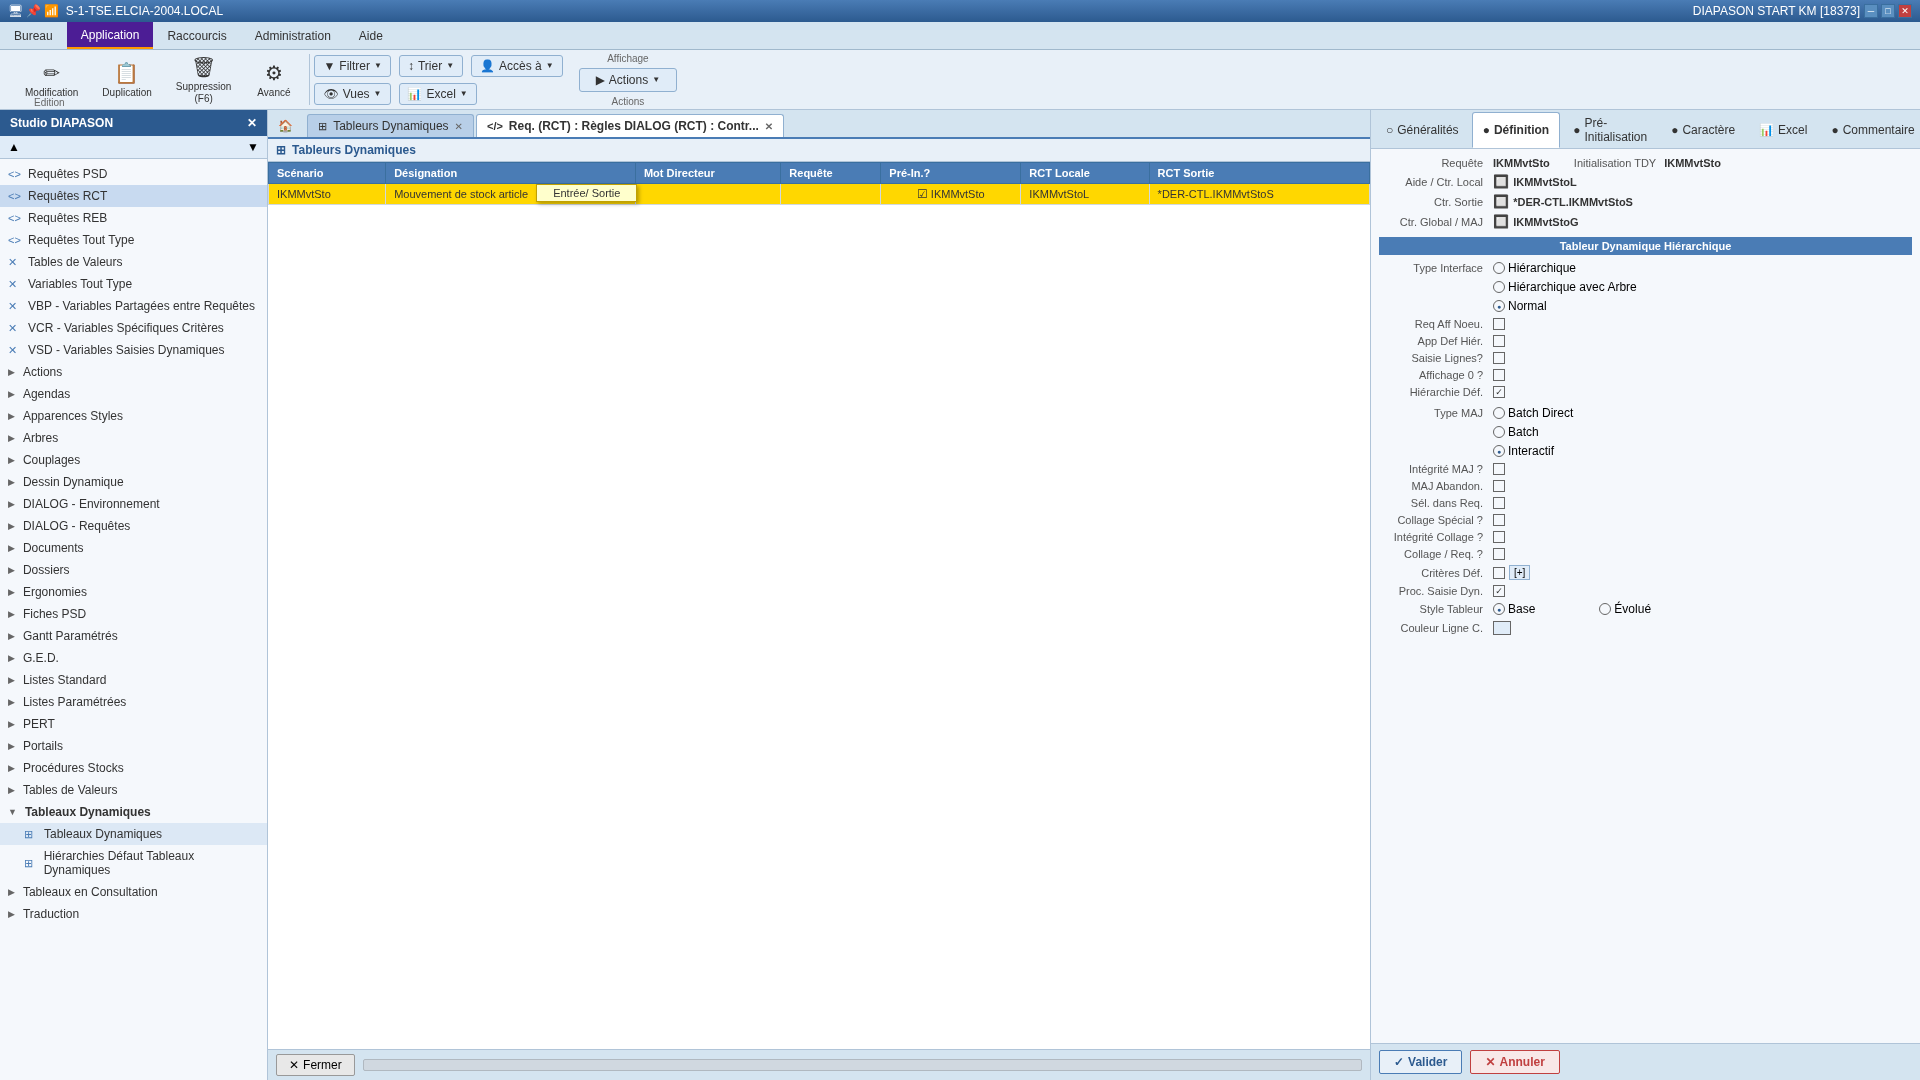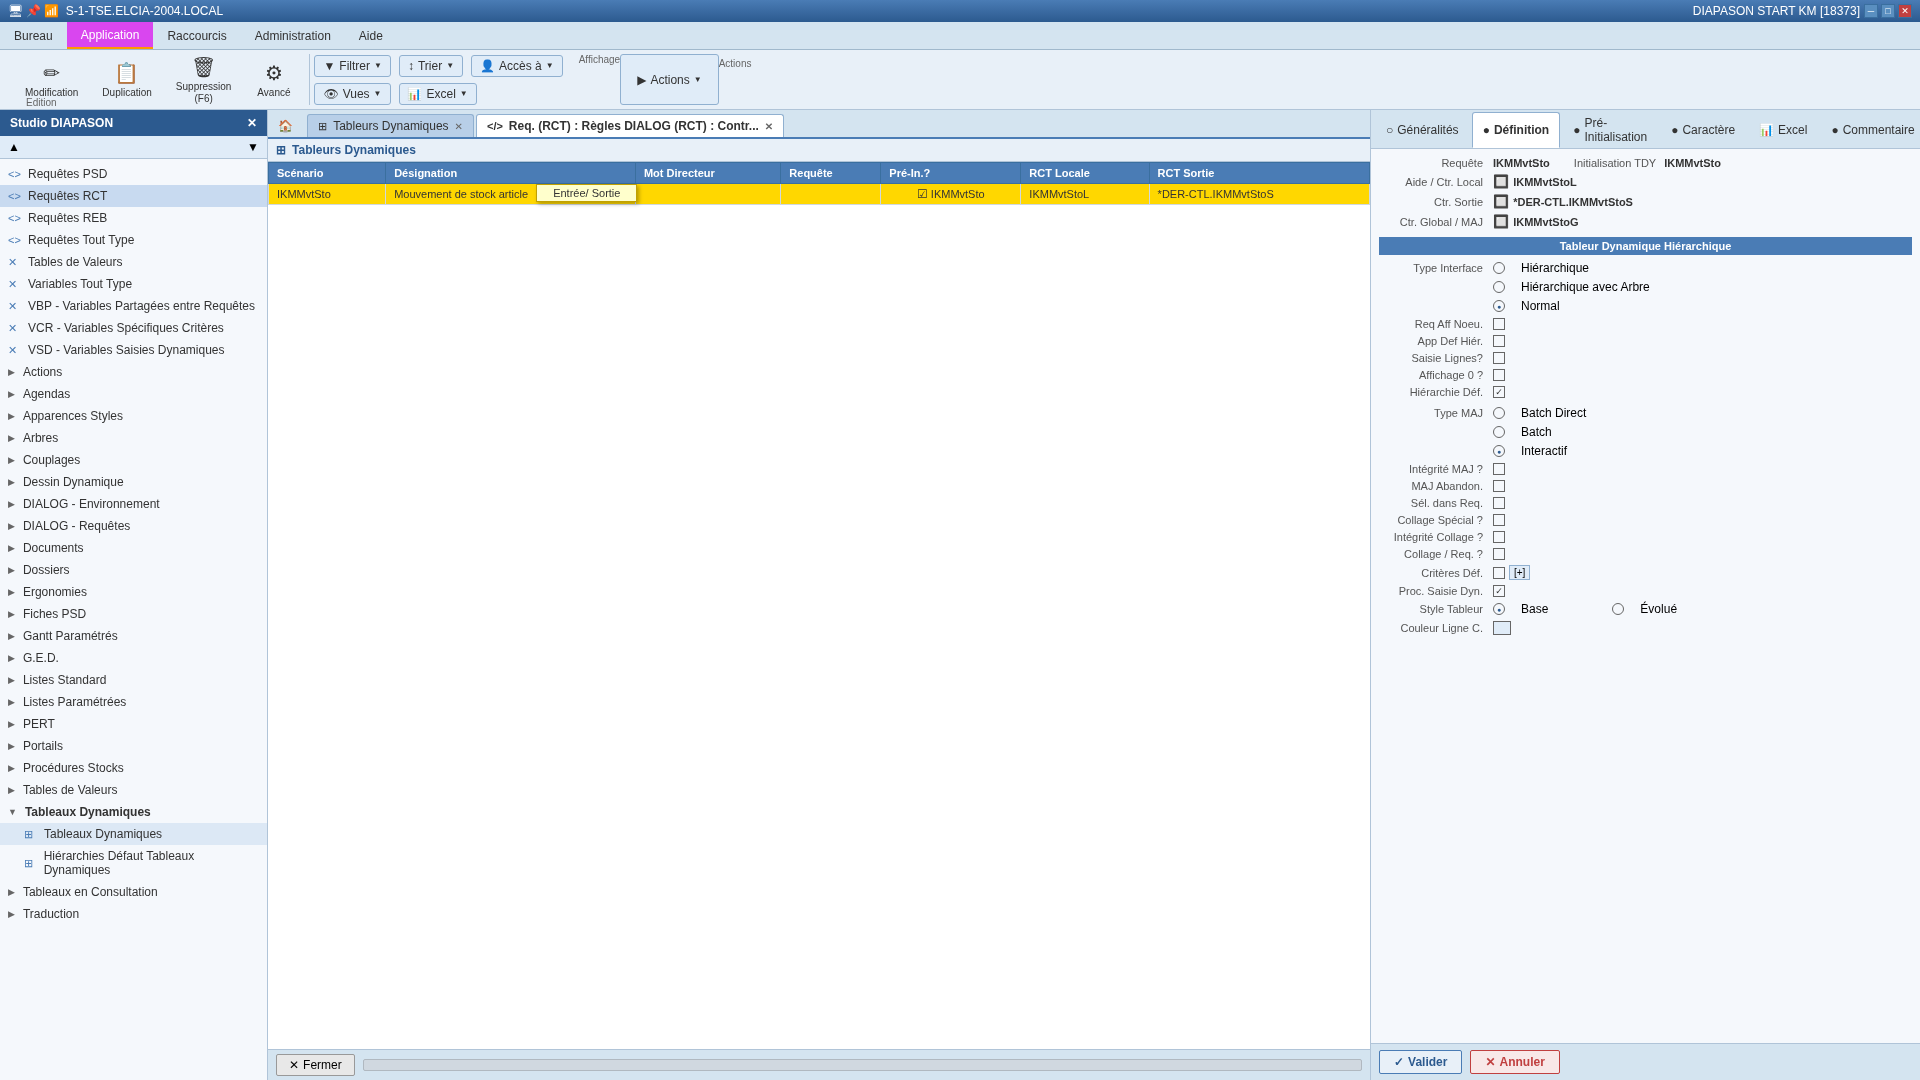--- a/index.html
+++ b/index.html
@@ -35,21 +35,21 @@
       height: 100%;
       display: flex;
       align-items: center;
       color: #333;
     }
     .menu-item:hover, .menu-item.active {
       background: #4a7cb5;
       color: white;
     }
     .menu-item.active {
-      background: #d946ef;
+      background: #4c1d95;
       color: white;
       border-bottom: 2px solid #ff9900;
     }
 
     
     .toolbar {
       background: #e8f0f8;
       height: 60px;
       display: flex;
       align-items: center;
@@ -321,21 +321,21 @@
     .section-header {
       background: #4a7cb5;
       color: white;
       padding: 3px 8px;
       font-size: 11px;
       font-weight: bold;
       margin-bottom: 6px;
       text-align: center;
     }
     .radio-group { display: flex; gap: 12px; align-items: center; }
-    .radio-item { display: flex; align-items: center; gap: 16px; font-size: 11px; }
+    .radio-item { display: flex; align-items: center; gap: 3px; font-size: 11px; }
     .radio-dot { width: 12px; height: 12px; border-radius: 50%; border: 1px solid #666; display: flex; align-items: center; justify-content: center; }
     .radio-dot.selected::after { content: '●'; font-size: 7px; color: #2c5a8f; }
     .cb { width: 12px; height: 12px; border: 1px solid #666; display: flex; align-items: center; justify-content: center; font-size: 9px; }
     .cb.checked::after { content: '✓'; color: #333; }
     .field-btn { padding: 1px 4px; background: #e0ecf8; border: 1px solid #90b0d0; cursor: pointer; font-size: 10px; }
 
     .right-panel-bottom {
       background: #d4e4f0;
       padding: 6px 8px;
       display: flex;
@@ -422,21 +422,21 @@
       <span class="btn-label">Duplication</span>
     </div>
     <div class="toolbar-btn">
       <span class="btn-icon">🗑</span>
       <span class="btn-label">Suppression<br>(F6)</span>
     </div>
     <div class="toolbar-btn">
       <span class="btn-icon">⚙</span>
       <span class="btn-label">Avancé</span>
     </div>
-    <div style="font-size:10px;color:#666;position:absolute;margin-top:46px;margin-left:10px;">Edition</div>
+    <div style="font-size:10px;color:#666;position:absolute;margin-top:46px;margin-left:18px;">Edition</div>
   </div>
 
   <div style="display:flex;flex-direction:column;height:100%;justify-content:center;gap:6px;">
     <div style="display:flex;align-items:center;gap:8px;">
       <div class="toolbar-btn-small">
         <span>▼</span>
         <span>Filtrer</span>
         <span class="dropdown-arrow">▼</span>
       </div>
       <div class="toolbar-btn-small">
@@ -457,21 +457,21 @@
         <span class="dropdown-arrow">▼</span>
       </div>
       <div class="toolbar-btn-small">
         <span>📊</span>
         <span>Excel</span>
         <span class="dropdown-arrow">▼</span>
       </div>
     </div>
   </div>
 
-  <div style="display:flex;flex-direction:row;height:100%;justify-content:center;padding-left:12px;">
+  <div style="display:flex;flex-direction:column;height:100%;justify-content:center;padding-left:12px;">
     <div style="font-size:10px;color:#666;margin-bottom:4px;text-align:center;">Affichage</div>
     <div class="toolbar-btn-small" style="padding:4px 16px;">
       <span>▶</span>
       <span>Actions</span>
       <span class="dropdown-arrow">▼</span>
     </div>
     <div style="font-size:10px;color:#666;margin-top:4px;text-align:center;">Actions</div>
   </div>
 </div>
 

